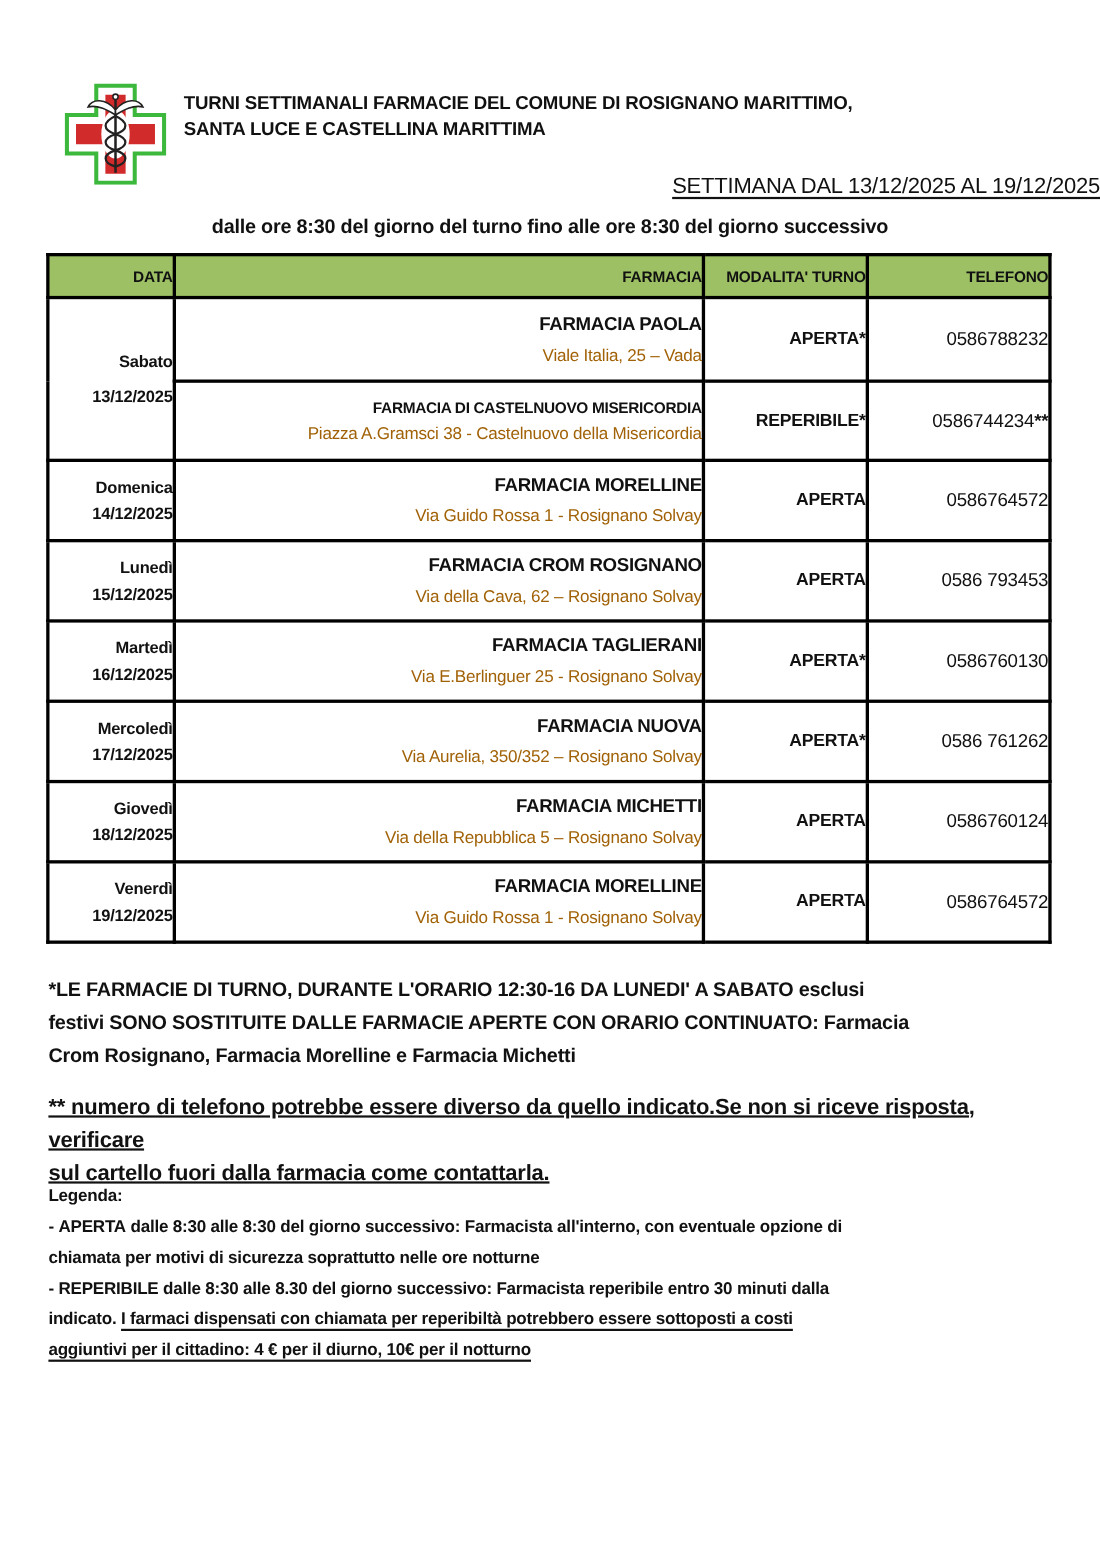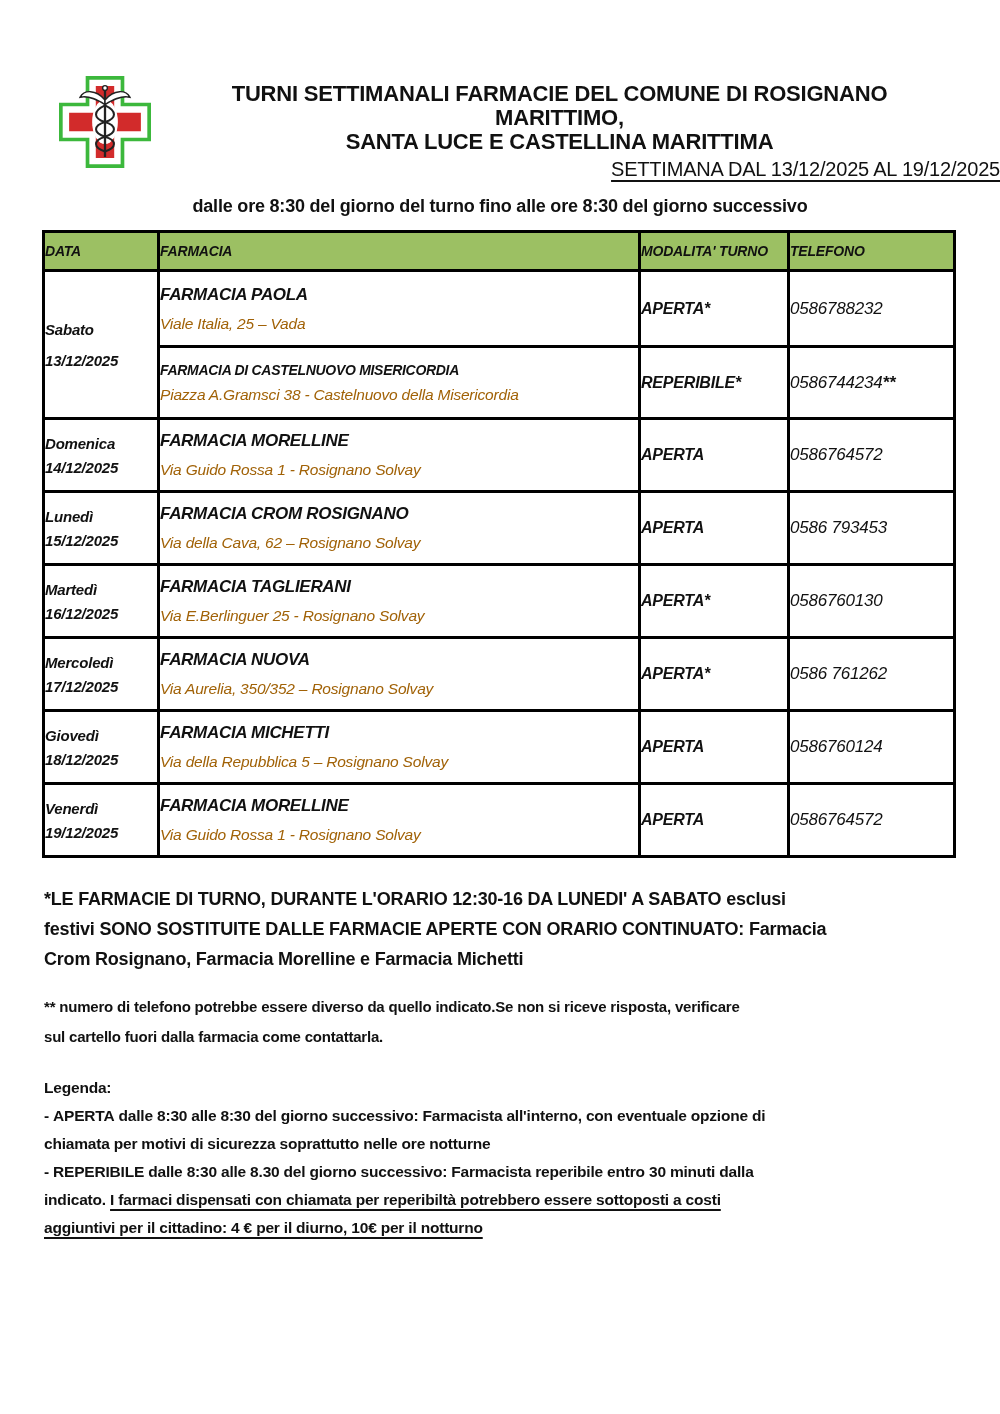--- a/index.html
+++ b/index.html
@@ -4,51 +4,51 @@
 <style>
   html,body{margin:0;padding:0;background:#e8e8e8;}
   .page{
     position:relative;width:1000px;height:1414px;background:#ffffff;margin:0 auto;
     font-family:"Liberation Sans","DejaVu Sans",sans-serif;color:#111;overflow:hidden;
     letter-spacing:-0.2px;
   }
   
   .header-row{position:absolute;top:76px;left:55px;right:48px;display:flex;align-items:flex-start;}
   .logo-box{width:112px;flex:0 0 112px;}
-  .doc-title{flex:1;text-align:center;font-weight:bold;font-size:22px;line-height:24px;padding-top:6px;}
+  .doc-title{flex:1;font-weight:bold;font-size:17px;line-height:24px;padding-top:6px;}
   .week-heading{
     position:absolute;top:158px;left:110px;right:0;text-align:right;
     font-size:20px;font-weight:400;
     text-decoration:underline;text-underline-offset:4px;text-decoration-thickness:1.5px;
   }
   .subtitle{position:absolute;top:196px;left:0;width:1000px;text-align:center;font-size:18px;font-weight:bold;}
   
   table.sched{
     position:absolute;top:230px;left:42px;border-collapse:collapse;table-layout:fixed;
   }
-  table.sched th,table.sched td{border:3px solid #000;padding:0;text-align:left;vertical-align:middle;font-style:italic;}
+  table.sched th,table.sched td{border:3px solid #000;padding:0;text-align:right;vertical-align:middle;}
   table.sched th{background:#9CC063;font-size:14px;font-weight:bold;height:36px;}
   th.th-modalita{font-size:12.5px;}
   td.c-day{width:109px;}
   td.c-farm{width:475px;}
   td.c-mode{width:143px;font-size:16px;font-weight:bold;}
   td.c-tel{width:160px;font-size:17px;font-weight:400;margin-top:16px;}
   col.w-day{width:115px;}col.w-farm{width:481px;}col.w-mode{width:149px;}col.w-tel{width:166px;}
   tr.r-sub1 td{height:73px;}
   tr.r-sub2 td{height:69px;}
   tr.r-day td{height:70px;}
   .day-name{font-size:15px;font-weight:bold;margin-bottom:7px;}
   .day-date{font-size:15px;font-weight:bold;}
   td.merged .day-name{margin-bottom:14px;}
   .ph-name{font-size:17px;font-weight:bold;margin-bottom:10px;letter-spacing:-0.3px;}
   .ph-addr{font-size:15.5px;font-weight:400;color:#a16207;}
   .ph-suffix{font-weight:bold;}
   
   .note1{position:absolute;top:884px;left:44px;width:915px;font-size:18px;font-weight:bold;line-height:30px;}
-  .note2{position:absolute;top:992px;left:44px;width:915px;font-size:15px;font-weight:bold;line-height:30px;}
+  .note2{position:absolute;top:992px;left:44px;width:915px;font-size:20px;font-weight:bold;line-height:30px;text-decoration:underline;}
   .legend{position:absolute;top:1074px;left:44px;width:915px;font-size:15.5px;font-weight:600;line-height:28px;}
   .legend .term{font-weight:800;}
   .legend .u{
     text-decoration:underline;text-underline-offset:4px;text-decoration-thickness:1.5px;
   }
 </style>
 </head>
 <body>
 
 <div class="page">

